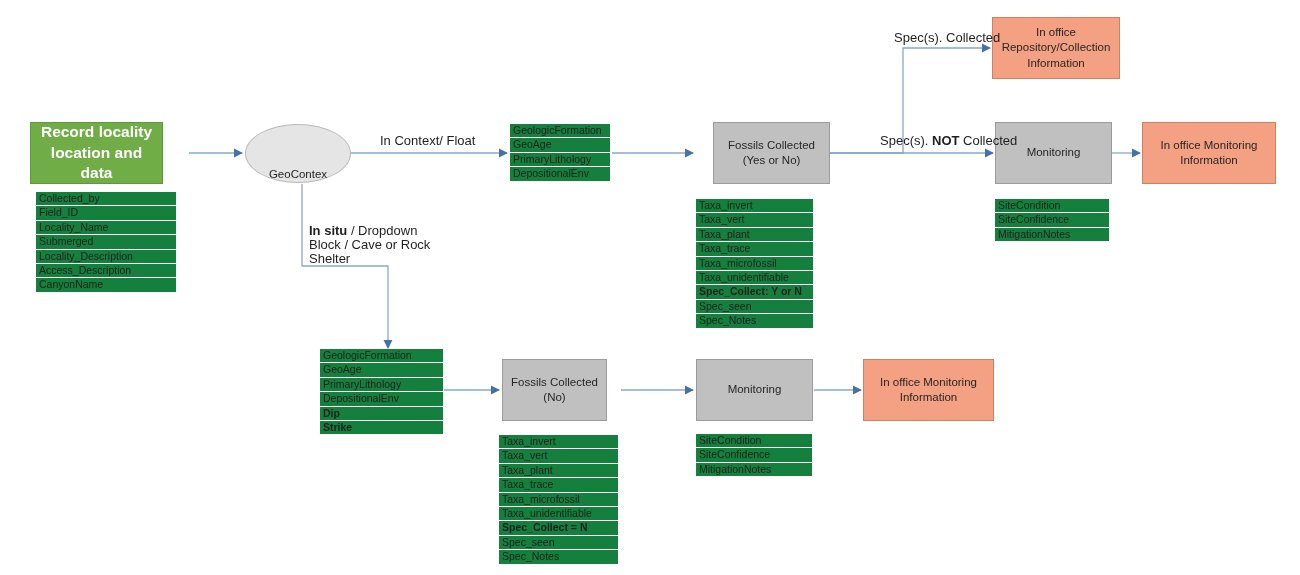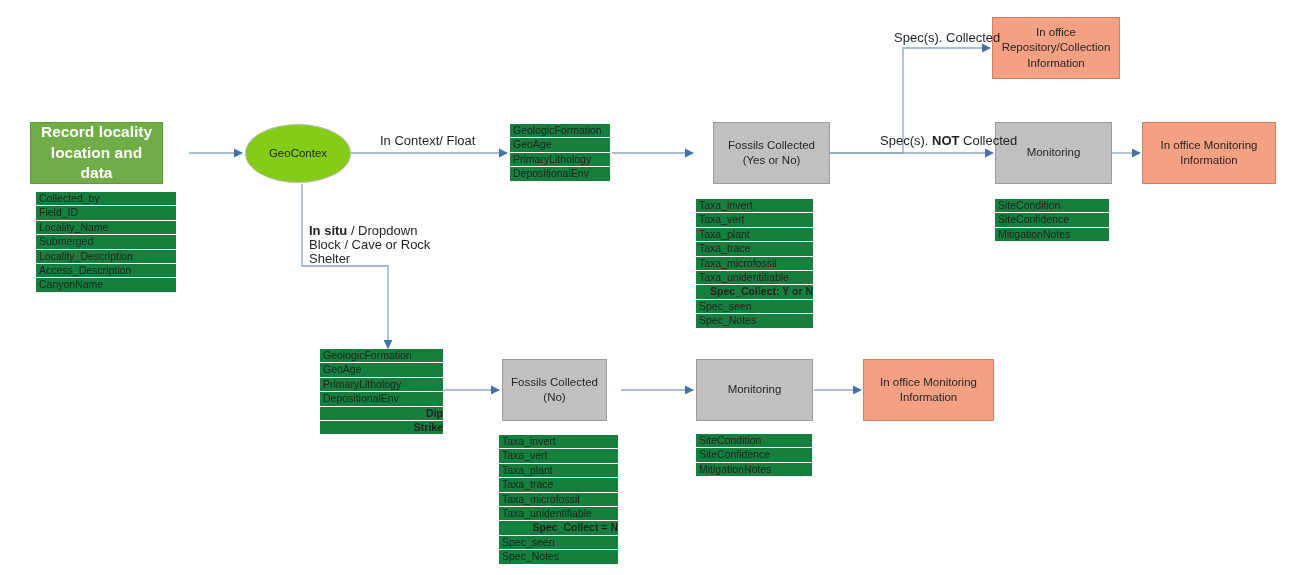--- a/index.html
+++ b/index.html
@@ -40,25 +40,26 @@
   .node-start {
     background: #70ad47;
     border: 1px solid #5d9a37;
     color: #ffffff;
     font-size: 15.5px;
     font-weight: bold;
     padding: 2px 8px;
   }
 
   .node-ellipse {
-    background: #84cc16;
+    background: #e5e5e5;
     border: 1px solid #b9b9b9;
     border-radius: 50%;
     color: #1f1f1f;
     font-size: 11.5px;
+    align-items: flex-end;
   }
 
   .node-process {
     background: #c0c0c0;
     border: 1px solid #9b9b9b;
     color: #262626;
     font-size: 11.5px;
     padding: 2px 6px;
   }
 
@@ -84,21 +85,20 @@
     line-height: 13.4px;
     height: 14.4px;
     padding-left: 3px;
     box-sizing: border-box;
     border-bottom: 1px solid #ffffff;
     white-space: nowrap;
     overflow: hidden;
   }
   .attr-row.bold {
     font-weight: bold;
-    text-align: right;
   }
 
   
   .edge-label {
     position: absolute;
     font-size: 13px;
     color: #1f1f1f;
     line-height: 14px;
     white-space: nowrap;
   }

